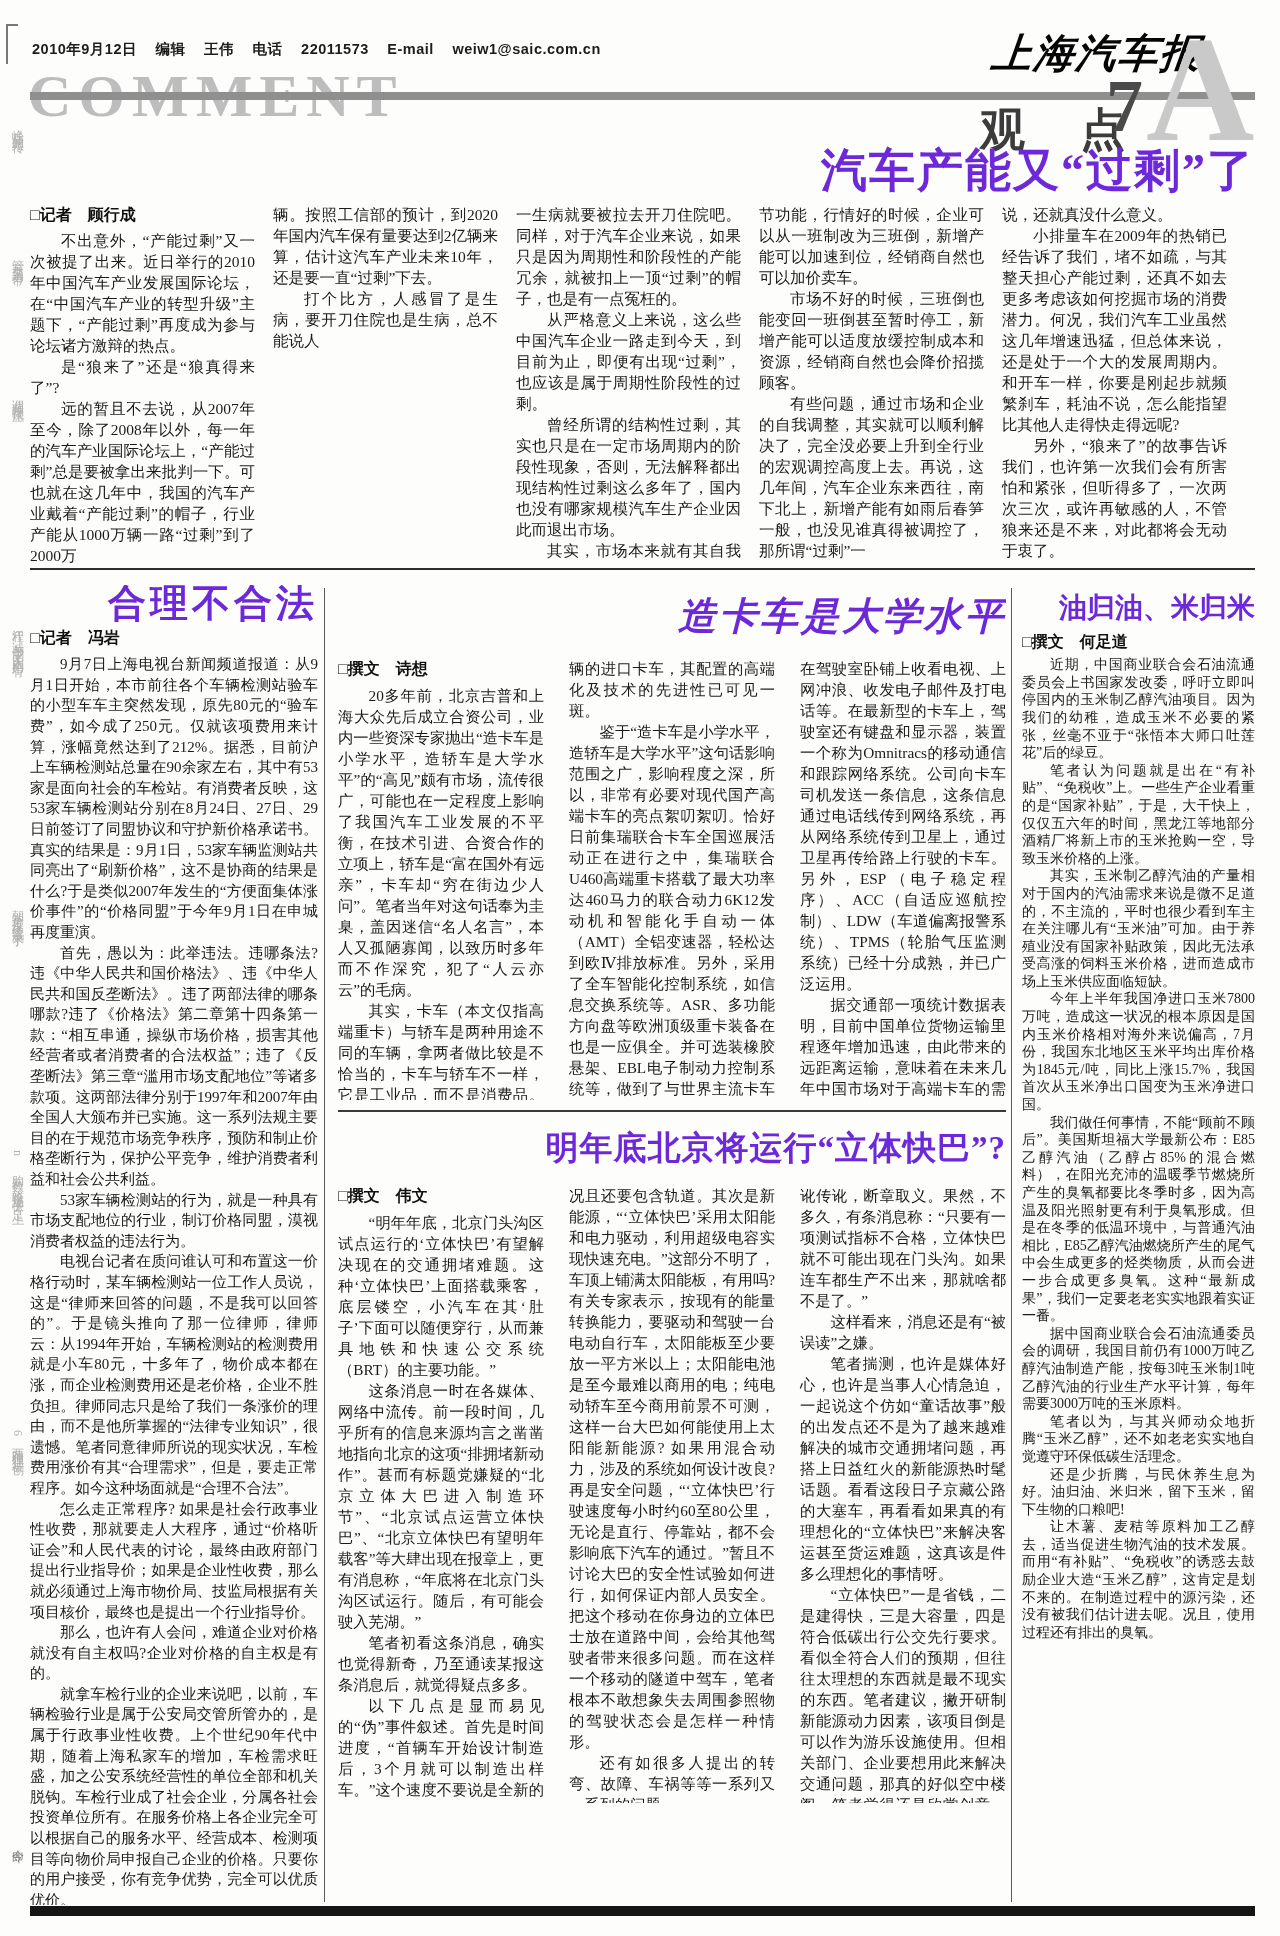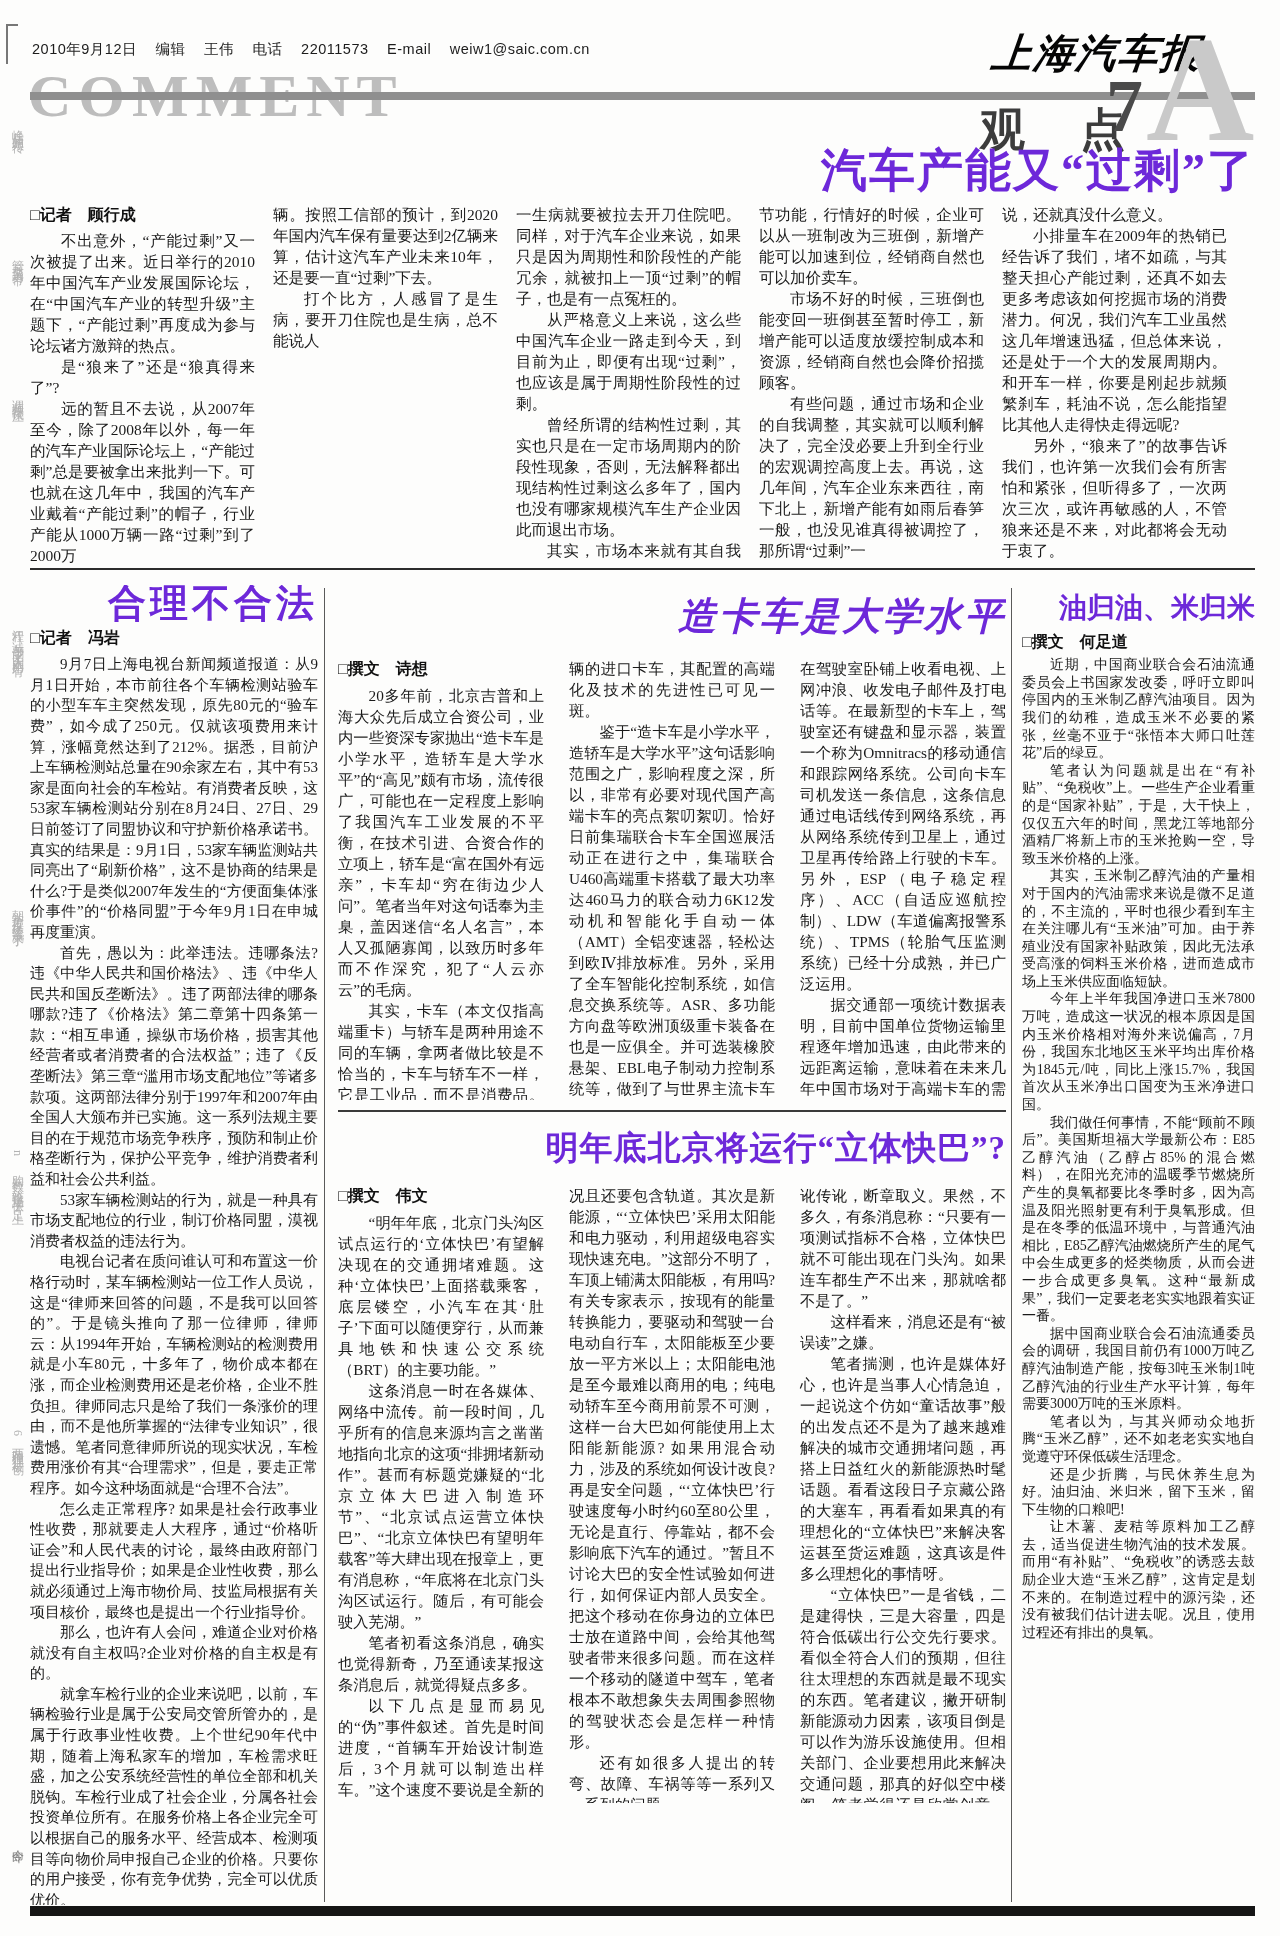--- a/index.html
+++ b/index.html
@@ -1,21 +1,21 @@
 <!DOCTYPE html>
 <html><head>
 <meta charset="utf-8">
 <style>
   html,body{margin:0;padding:0;background:#e8e8e8;}
   #page{position:relative;width:1280px;height:1936px;background:#fdfdfc;overflow:hidden;
         font-family:"Liberation Serif","DejaVu Serif",serif;color:#1a1a1a;}
   
   .dateline{position:absolute;left:32px;top:40px;font-family:"Liberation Sans","DejaVu Sans",sans-serif;
             font-size:14.5px;color:#1c1c1c;letter-spacing:.5px;}
-  .dateline span{margin-right:14px;}
+  .dateline span{margin-right:14px;font-weight:bold;}
   .masthead{position:absolute;right:78px;top:26px;font-size:40px;font-weight:bold;font-style:italic;
             transform:skewX(-6deg);letter-spacing:2px;color:#050505;}
   .thickrule{position:absolute;left:30px;top:92px;width:1225px;height:8px;background:#8f8f8f;}
   .comment{position:absolute;left:28px;top:62px;font-size:60px;font-weight:bold;color:#bdbdbd;
            letter-spacing:7px;font-family:"Liberation Serif",serif;}
   .sec-cn{position:absolute;left:980px;top:100px;font-size:45px;font-weight:bold;color:#3c3c3c;letter-spacing:22px;}
   .pageno7{position:absolute;left:1106px;top:64px;font-size:74px;font-weight:bold;color:#4a4a4a;}
   .pagenoA{position:absolute;left:1146px;top:14px;font-size:150px;font-weight:bold;color:#c9c9c9;line-height:1;}
   
   .fold{position:absolute;left:2px;width:24px;color:#9a9a9a;opacity:.75;font-size:12px;

